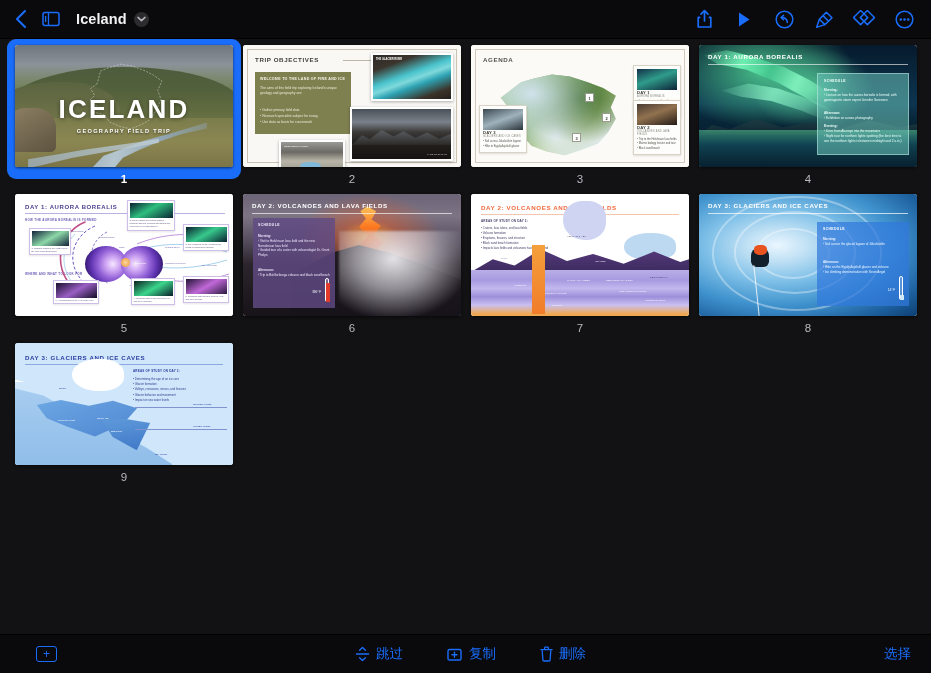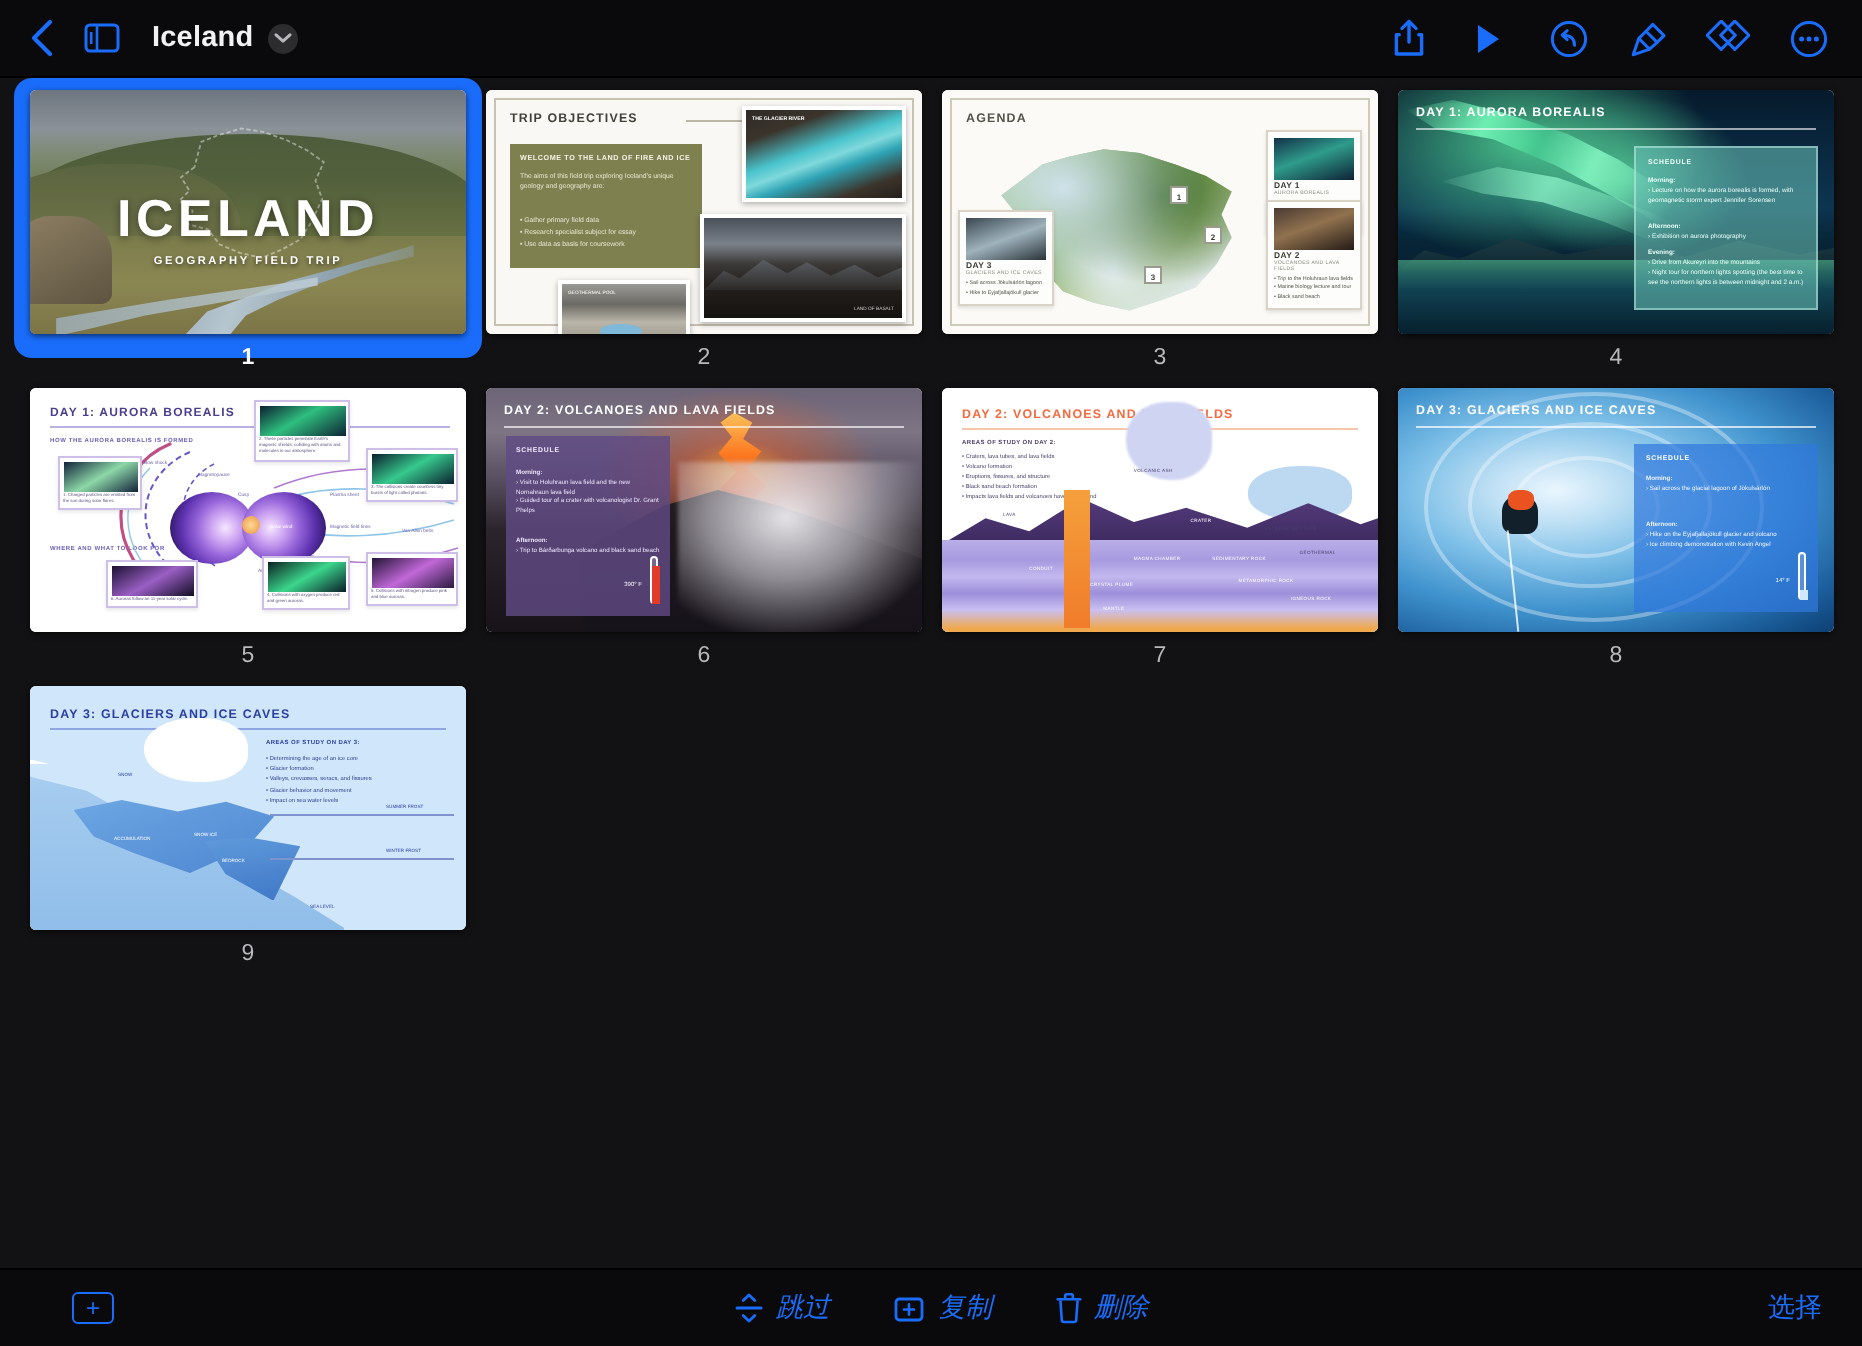--- a/index.html
+++ b/index.html
@@ -388,21 +388,21 @@
   #bottombar {
     position:absolute; bottom:0; left:0; width:931px; height:39px;
     background:#0a0a0c; display:flex; align-items:center;
     border-top:1px solid #000;
   }
   .bb-add {
     margin-left:36px; width:21px; height:16px; border:1.5px solid #1a6dfb;
     border-radius:3px; display:flex; align-items:center; justify-content:center;
     cursor:pointer; color:#1a6dfb; font-size:12px; line-height:1; font-weight:500;
   }
-  .bb-center { margin-left:auto; margin-right:auto; display:flex; align-items:flex-end; gap:32px;font-style:italic; }
+  .bb-center { margin-left:auto; margin-right:auto; display:flex; align-items:flex-end; gap:44px; }
   .bb-item { display:flex; align-items:center; gap:6px; cursor:pointer; color:#1a6dfb; font-size:13.5px; }
   .bb-item svg { display:block; }
   .bb-right { margin-right:20px; color:#1a6dfb; font-size:13.5px; cursor:pointer; }
 </style>
 </head>
 <body>
 
 <div id="app">
 
   <div id="topbar">

